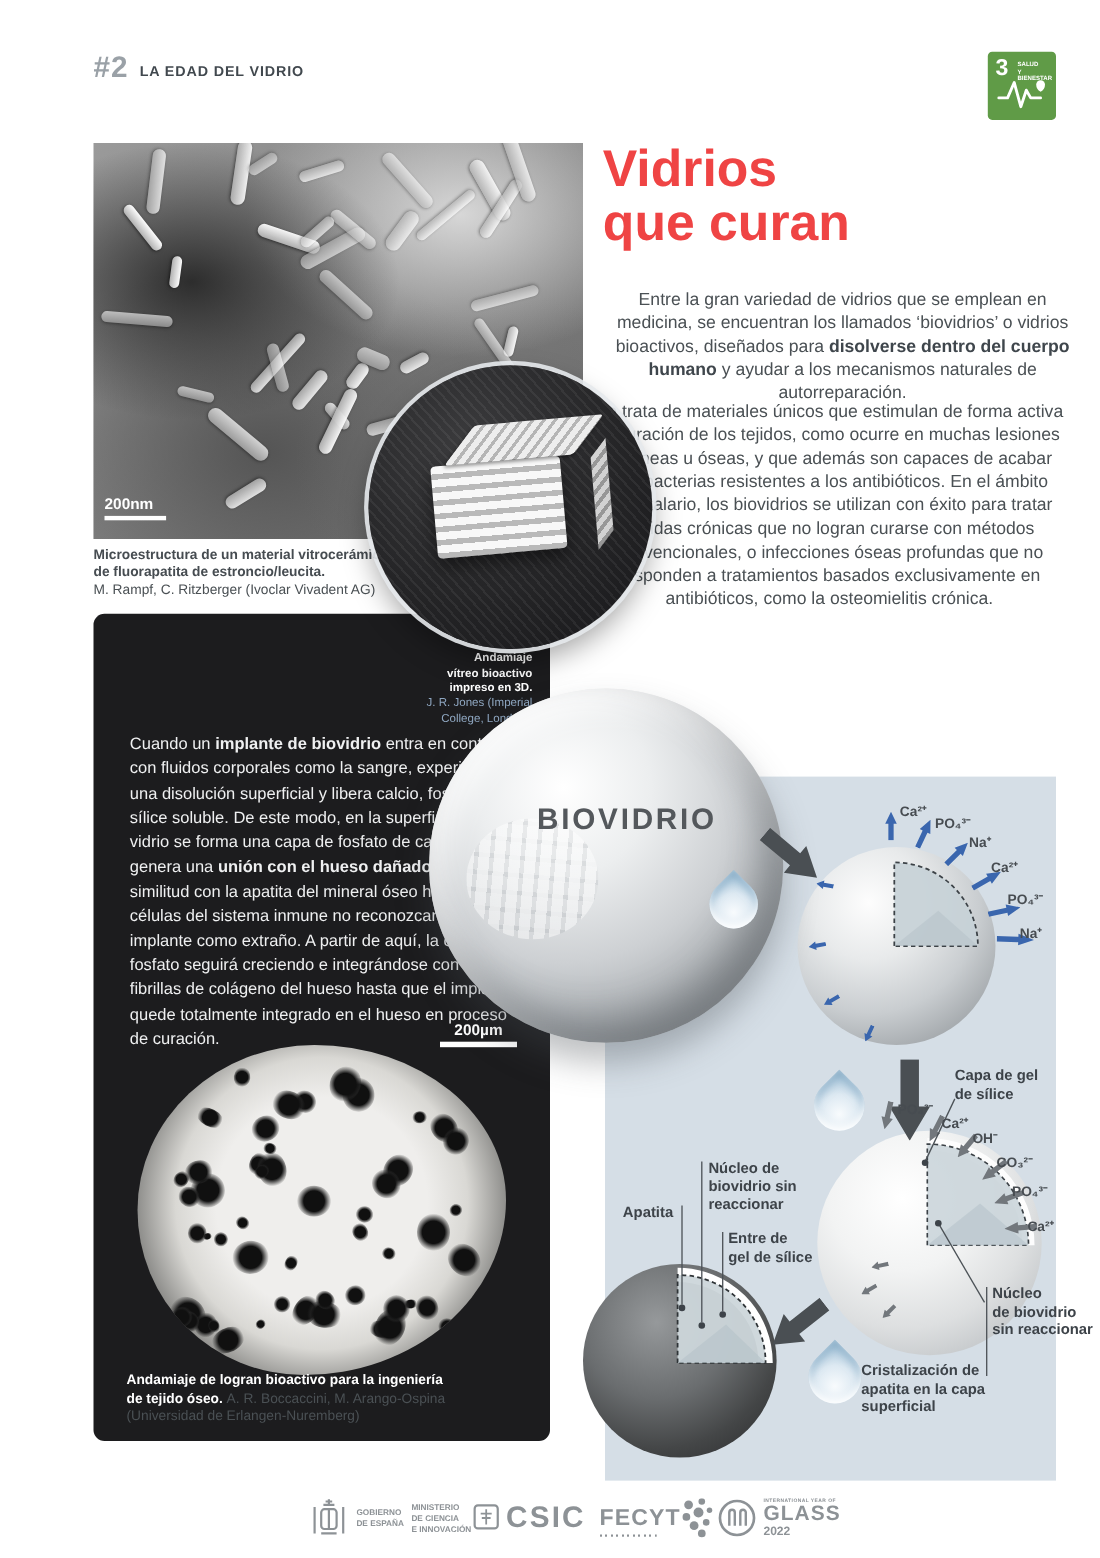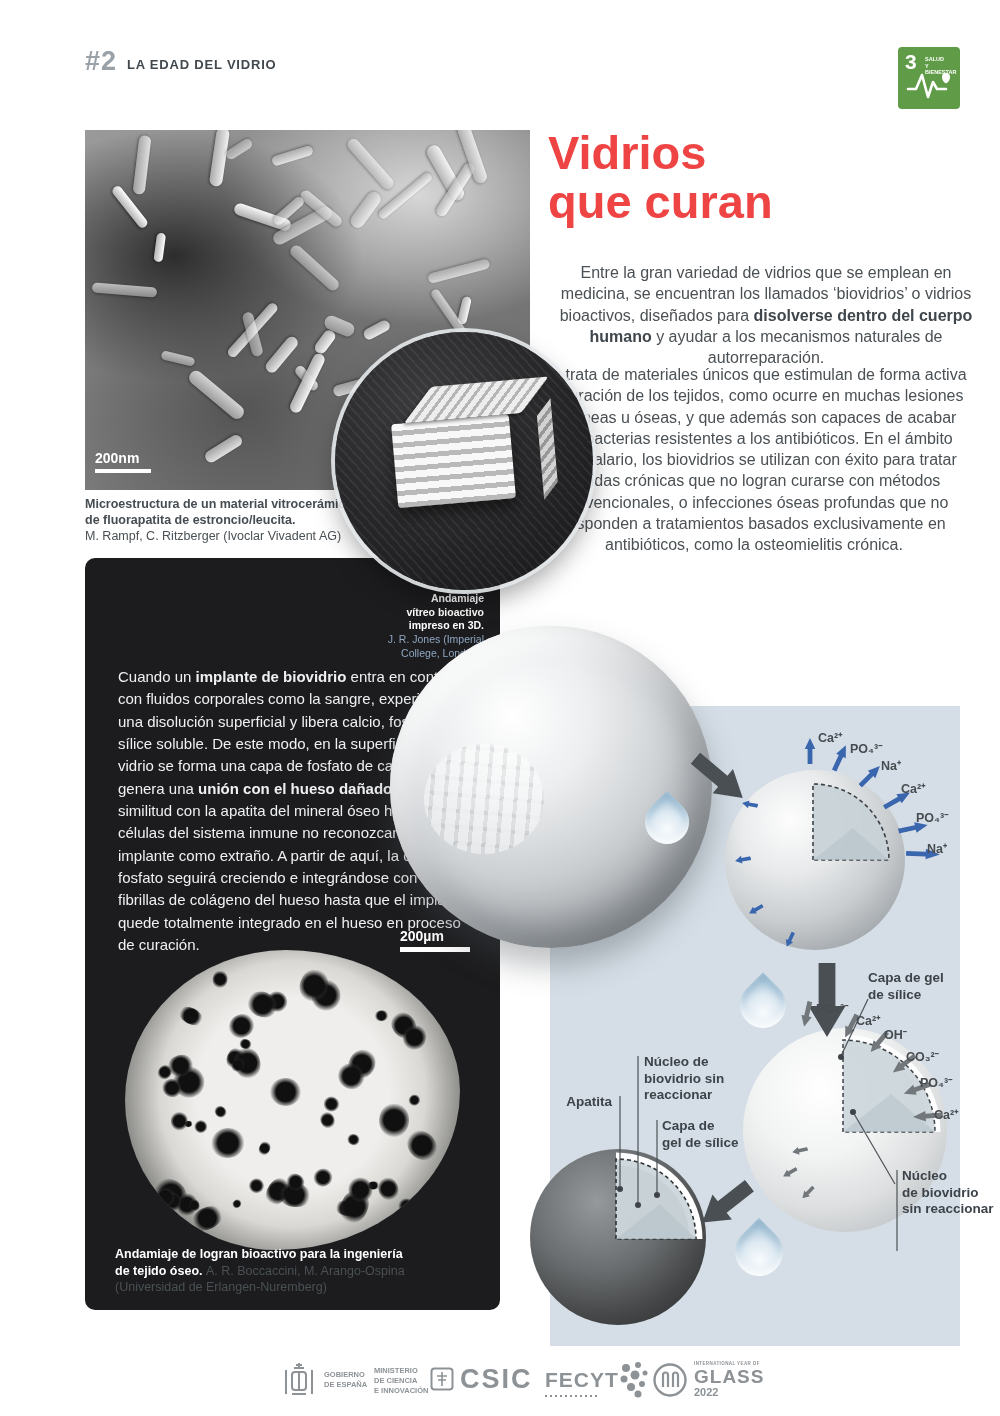--- a/index.html
+++ b/index.html
@@ -47,21 +47,21 @@
   .pc-side{position:absolute;right:-15px;top:30px;width:15px;height:84px;
     background:repeating-linear-gradient(180deg,#d2d2d2 0 7px,#979797 7px 12px);transform:skewY(-48deg)}
 
   
   .box{left:85px;top:558px;width:415px;height:752px;background:#1c1c1e;border-radius:10px;z-index:2}
   .box h2{position:absolute;left:33px;top:30px;margin:0;font-size:28px;line-height:1.13;color:#7ba2c9;white-space:pre-line}
   .photocredit{position:absolute;right:16px;top:34px;width:125px;text-align:right;font-size:10.5px;line-height:1.3}
   .photocredit .w{color:#fff;font-weight:bold}
   .photocredit .bl{color:#8fa7c1}
   .boxbody{position:absolute;left:33px;top:108px;width:352px;font-size:15px;line-height:1.49;color:#eff0f1}
-  .boxscale{position:absolute;right:30px;top:370px;text-align:left}
+  .boxscale{position:absolute;right:30px;top:370px;text-align:center}
   .boxscale .bar{width:70px;height:5px;background:#fff;margin-top:3px;margin-left:auto}
   .foam{position:absolute;left:40px;top:392px;width:335px;height:300px;overflow:hidden;
     border-radius:48% 52% 55% 45% / 50% 47% 53% 50%;
     background:radial-gradient(circle at 50% 48%, #efeeec 0 42%, #d9d8d4 58%, #6e6e6c 80%, #1c1c1e 96%)}
   .boxcap{position:absolute;left:30px;top:688px;width:338px;font-size:12.5px;line-height:1.32}
   .boxcap .b{color:#fff}
 
   
   .panel{left:550px;top:706px;width:410px;height:640px;background:#d5dee6;z-index:1}
   .sphere{position:absolute;border-radius:50%;z-index:2}
@@ -244,20 +244,21 @@
     <div class="boxcap pre"><span class="b">Andamiaje de logran bioactivo para la ingeniería
 de tejido óseo. </span><span>A. R. Boccaccini, M. Arango-Ospina
 (Universidad de Erlangen-Nuremberg)</span></div>
   </div>
 
   <div class="abs panel"></div>
 
   <div class="sphere" id="sph1">
       <div class="grid"></div>
     </div>
+  <div class="abs biolabel">BIOVIDRIO</div>
 
   <div class="arr darr" style="left:688px;top:760px;width:62px;height:36px;transform:rotate(40deg)"></div>
   <div class="drop" style="left:645px;top:800px;width:44px;height:44px"></div>
 
   <div class="sphere" id="sph2">
     <svg viewBox="0 0 180 180">
       <path d="M88,90 L88,14 A76,76 0 0 1 164,90 Z" fill="#c7d1d7" fill-opacity="0.92" stroke="#3c4247" stroke-width="1.6" stroke-dasharray="4 3"></path>
       <path d="M88,90 L128,58 L164,90 Z" fill="#b7c3ca" fill-opacity="0.6"></path>
     </svg>
   </div>
@@ -303,35 +304,38 @@
   <span class="ion" style="left:856px;top:1012px">Ca²⁺</span>
   <span class="ion" style="left:884px;top:1026px">OH⁻</span>
   <span class="ion" style="left:906px;top:1048px">CO₃²⁻</span>
   <span class="ion" style="left:920px;top:1074px">PO₄³⁻</span>
   <span class="ion" style="left:934px;top:1106px">Ca²⁺</span>
 
   <div class="dlabel" style="left:644px;top:1054px;width:110px">Núcleo de
 biovidrio sin
 reaccionar</div>
   <div class="dlabel" style="left:550px;top:1094px;width:62px;text-align:right">Apatita</div>
-  <div class="dlabel" style="left:662px;top:1118px;width:92px">Capa de
+  <div class="dlabel" style="left:662px;top:1118px;width:92px">Entre de
 gel de sílice</div>
   <div class="dlabel" style="left:902px;top:1168px;width:100px">Núcleo
 de biovidrio
 sin reaccionar</div>
 
   <div class="sphere" id="sph4">
     <svg viewBox="0 0 176 176">
       <path d="M86,10 A80,80 0 0 1 166,90" fill="none" stroke="#ffffff" stroke-width="13"></path>
       <path d="M86,90 L86,10 A80,80 0 0 1 166,90 Z" fill="#ccd6da" fill-opacity="0.95" stroke="#2e3336" stroke-width="1.6" stroke-dasharray="4 3"></path>
       <path d="M86,90 L130,55 L166,90 Z" fill="#b8c4cb" fill-opacity="0.7"></path>
     </svg>
   </div>
   <div class="arr darr" style="left:696px;top:1186px;width:60px;height:36px;transform:rotate(142deg)"></div>
   <div class="drop" style="left:735px;top:1228px;width:48px;height:48px"></div>
+  <div class="dlabel" style="left:783px;top:1238px;width:135px">Cristalización de
+apatita en la capa
+superficial</div>
 
   <svg id="leads" viewBox="0 0 410 640">
     <g stroke="#4c5257" stroke-width="1.2" fill="none">
       <line x1="318" y1="293" x2="291" y2="350"></line>
       <line x1="303" y1="406" x2="345" y2="478"></line>
       <line x1="347" y1="464" x2="347" y2="545"></line>
       <line x1="88" y1="350" x2="88" y2="496"></line>
       <line x1="70" y1="390" x2="70" y2="480"></line>
       <line x1="107" y1="414" x2="107" y2="486"></line>
     </g>

